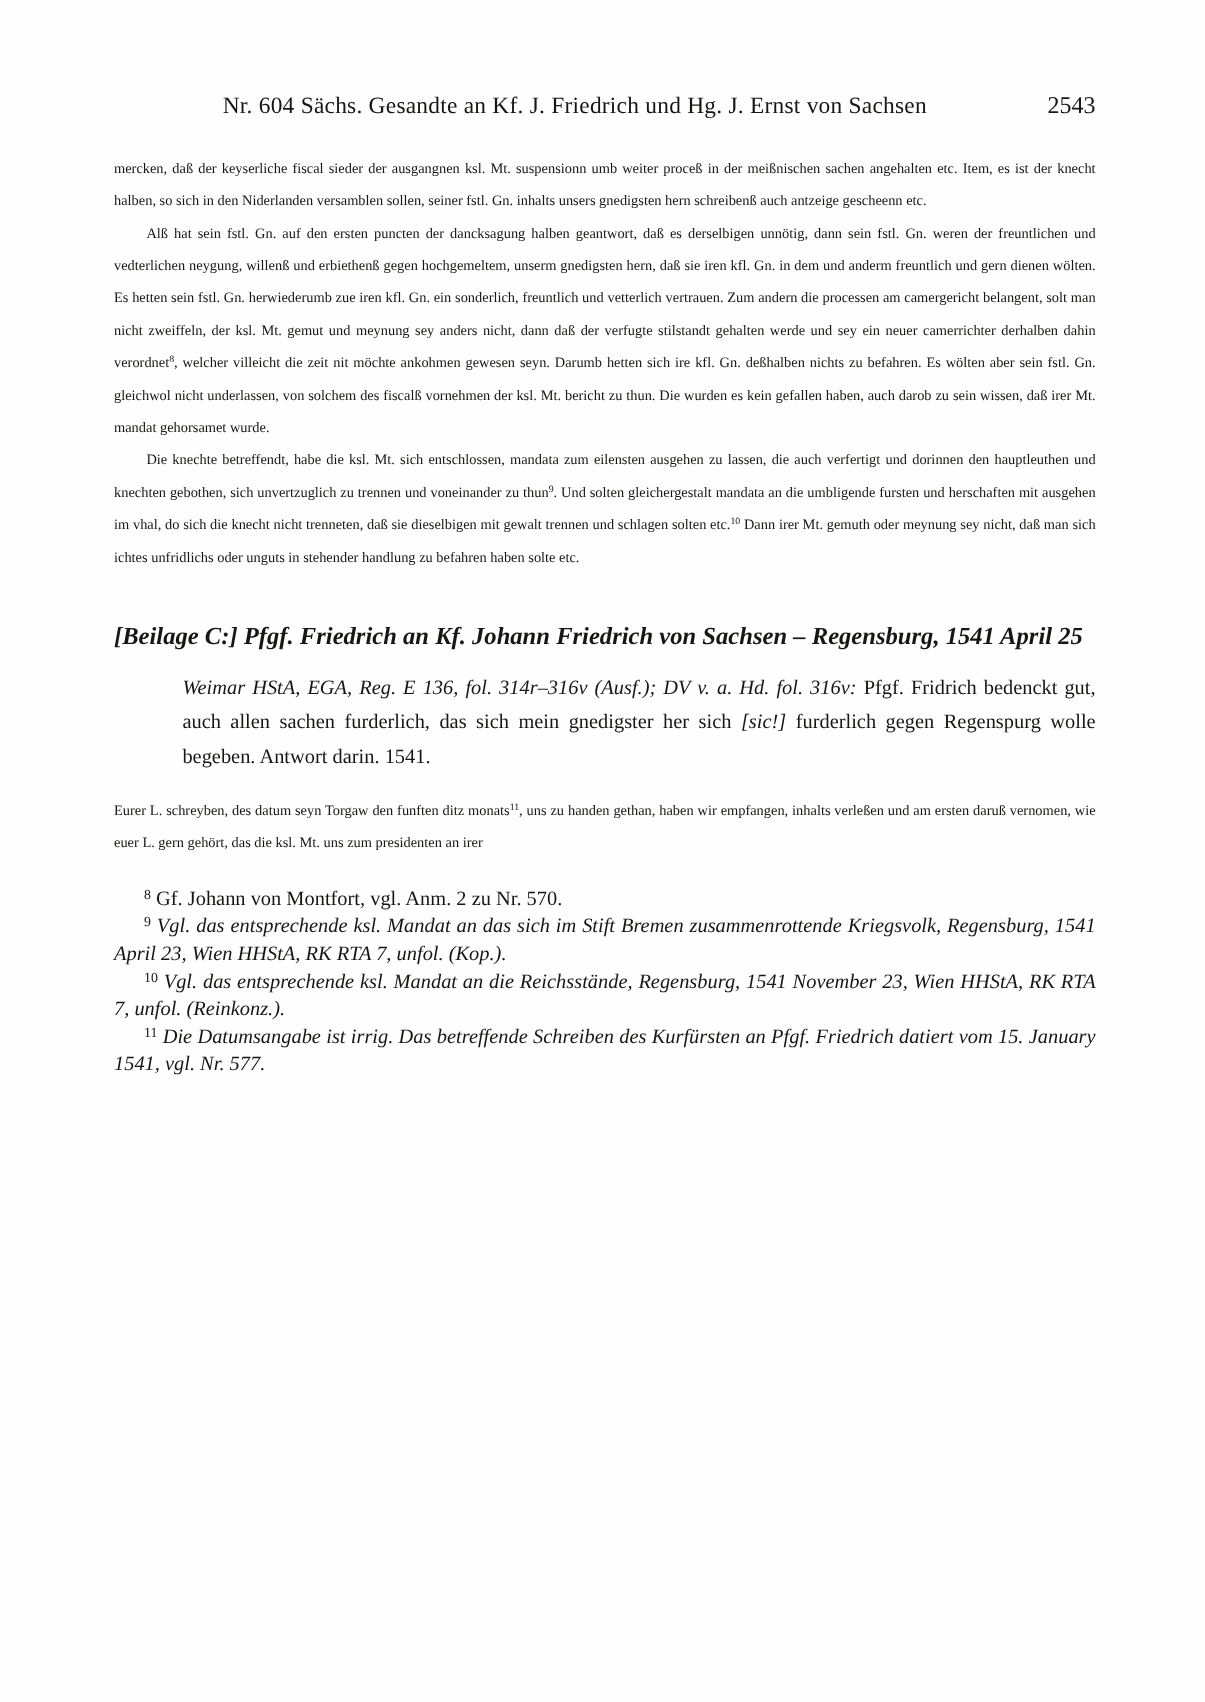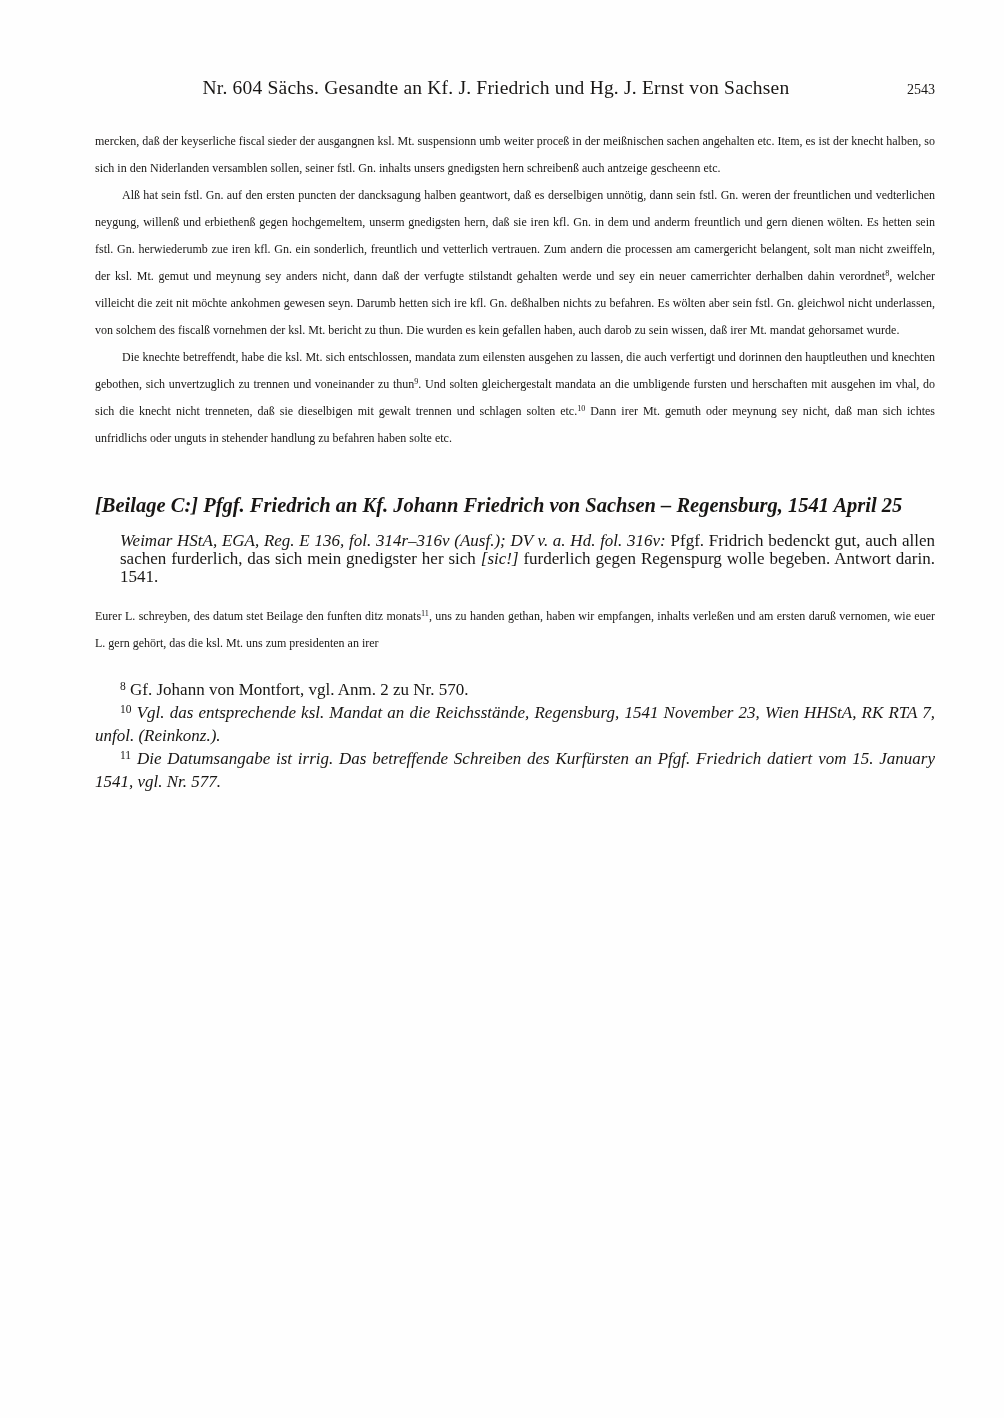--- a/index.html
+++ b/index.html
@@ -9,54 +9,54 @@
   .page {
     width: 1004px;
     height: 1418px;
     background: #fefefe;
     color: #181614;
     font-family: "Liberation Serif", "DejaVu Serif", serif;
     overflow: hidden;
   }
 
   .content {
-    padding: 76px 69px 0 95px; 
+    padding: 76px 91px 0 95px; 
   }
 
   .page-header {
     display: flex;
     align-items: baseline;
     font-size: 19.5px;
     line-height: 24px;
     margin-bottom: 26px;
   }
   .running-title { flex: 1; text-align: center; letter-spacing: 0.2px; }
-  .page-number { font-size: 14px; margin-left: 10px; }
+  .page-number { font-size: 20px; margin-left: 10px; }
 
   .body-para {
     margin: 0;
     font-size: 12px;
     line-height: 27px;
     text-align: justify;
   }
   .indent { text-indent: 27px; }
 
   .beilage-heading {
     margin: 39px 0 13px 0;
     font-size: 20.5px;
     line-height: 28px;
     font-weight: 700;
     font-style: italic;
     text-align: left;
   }
 
   .source-note {
-    margin: 0 0 17px 25px;
+    margin: 0 0 17px 57px;
     font-size: 17px;
-    line-height: 18px;
+    line-height: 29px;
     text-align: justify;
   }
 
   .footnotes { margin-top: 21px; }
   .footnote {
     margin: 0;
     font-size: 17px;
     line-height: 23px;
     text-align: justify;
     text-indent: 25px;
@@ -85,22 +85,23 @@
     <p class="body-para"><span>mercken, daß der keyserliche fiscal sieder der ausgangnen ksl. Mt. suspensionn umb weiter proceß in der meißnischen sachen angehalten etc. Item, es ist der knecht halben, so sich in den Niderlanden versamblen sollen, seiner fstl. Gn. inhalts unsers gnedigsten hern schreibenß auch antzeige gescheenn etc.</span></p>
 
     <p class="body-para indent"><span>Alß hat sein fstl. Gn. auf den ersten puncten der dancksagung halben geantwort, daß es derselbigen unnötig, dann sein fstl. Gn. weren der freuntlichen und vedterlichen neygung, willenß und erbiethenß gegen hochgemeltem, unserm gnedigsten hern, daß sie iren kfl. Gn. in dem und anderm freuntlich und gern dienen wölten. Es hetten sein fstl. Gn. herwiederumb zue iren kfl. Gn. ein sonderlich, freuntlich und vetterlich vertrauen. Zum andern die processen am camergericht belangent, solt man nicht zweiffeln, der ksl. Mt. gemut und meynung sey anders nicht, dann daß der verfugte stilstandt gehalten werde und sey ein neuer camerrichter derhalben dahin verordnet</span><sup>8</sup><span>, welcher villeicht die zeit nit möchte ankohmen gewesen seyn. Darumb hetten sich ire kfl. Gn. deßhalben nichts zu befahren. Es wölten aber sein fstl. Gn. gleichwol nicht underlassen, von solchem des fiscalß vornehmen der ksl. Mt. bericht zu thun. Die wurden es kein gefallen haben, auch darob zu sein wissen, daß irer Mt. mandat gehorsamet wurde.</span></p>
 
     <p class="body-para indent"><span>Die knechte betreffendt, habe die ksl. Mt. sich entschlossen, mandata zum eilensten ausgehen zu lassen, die auch verfertigt und dorinnen den hauptleuthen und knechten gebothen, sich unvertzuglich zu trennen und voneinander zu thun</span><sup>9</sup><span>. Und solten gleichergestalt mandata an die umbligende fursten und herschaften mit ausgehen im vhal, do sich die knecht nicht trenneten, daß sie dieselbigen mit gewalt trennen und schlagen solten etc.</span><sup>10</sup><span> Dann irer Mt. gemuth oder meynung sey nicht, daß man sich ichtes unfridlichs oder unguts in stehender handlung zu befahren haben solte etc.</span></p>
 
     <h2 class="beilage-heading">[Beilage C:] Pfgf. Friedrich an Kf. Johann Friedrich von Sachsen – Regensburg, 1541 April 25</h2>
 
     <p class="source-note"><span style="font-style: italic;">Weimar HStA, EGA, Reg. E 136, fol. 314r–316v (Ausf.); DV v. a. Hd. fol. 316v: </span><span>Pfgf. Fridrich bedenckt gut, auch allen sachen furderlich, das sich mein gnedigster her sich </span><span style="font-style: italic;">[sic!]</span><span> furderlich gegen Regenspurg wolle begeben. Antwort darin. 1541.</span></p>
 
-    <p class="body-para"><span>Eurer L. schreyben, des datum stet Beilage den funften ditz monats</span><sup>11</sup><span>, uns zu handen gethan, haben wir empfangen, inhalts verleßen und am ersten daruß vernomen, wie euer L. gern gehört, das die ksl. Mt. uns zum presidenten an irer</span></p>
+    <p class="body-para"><span>Eurer L. schreyben, des datum seyn Torgaw den funften ditz monats</span><sup>11</sup><span>, uns zu handen gethan, haben wir empfangen, inhalts verleßen und am ersten daruß vernomen, wie euer L. gern gehört, das die ksl. Mt. uns zum presidenten an irer</span></p>
 
     <div class="footnotes">
       <p class="footnote"><sup>8</sup><span style=""> Gf. Johann von Montfort, vgl. Anm. 2 zu Nr. 570.</span></p>
+      <p class="footnote"><sup>9</sup><span style="font-style: italic;"> Vgl. das entsprechende ksl. Mandat an das sich im Stift Bremen zusammenrottende Kriegsvolk, Regensburg, 1541 April 23, Wien HHStA, RK RTA 7, unfol. (Kop.).</span></p>
       <p class="footnote"><sup>10</sup><span style="font-style: italic;"> Vgl. das entsprechende ksl. Mandat an die Reichsstände, Regensburg, 1541 November 23, Wien HHStA, RK RTA 7, unfol. (Reinkonz.).</span></p>
       <p class="footnote"><sup>11</sup><span style="font-style: italic;"> Die Datumsangabe ist irrig. Das betreffende Schreiben des Kurfürsten an Pfgf. Friedrich datiert vom 15. January 1541, vgl. Nr. 577.</span></p>
     </div>
 
   </div>
 </div>
 
 </body></html>

